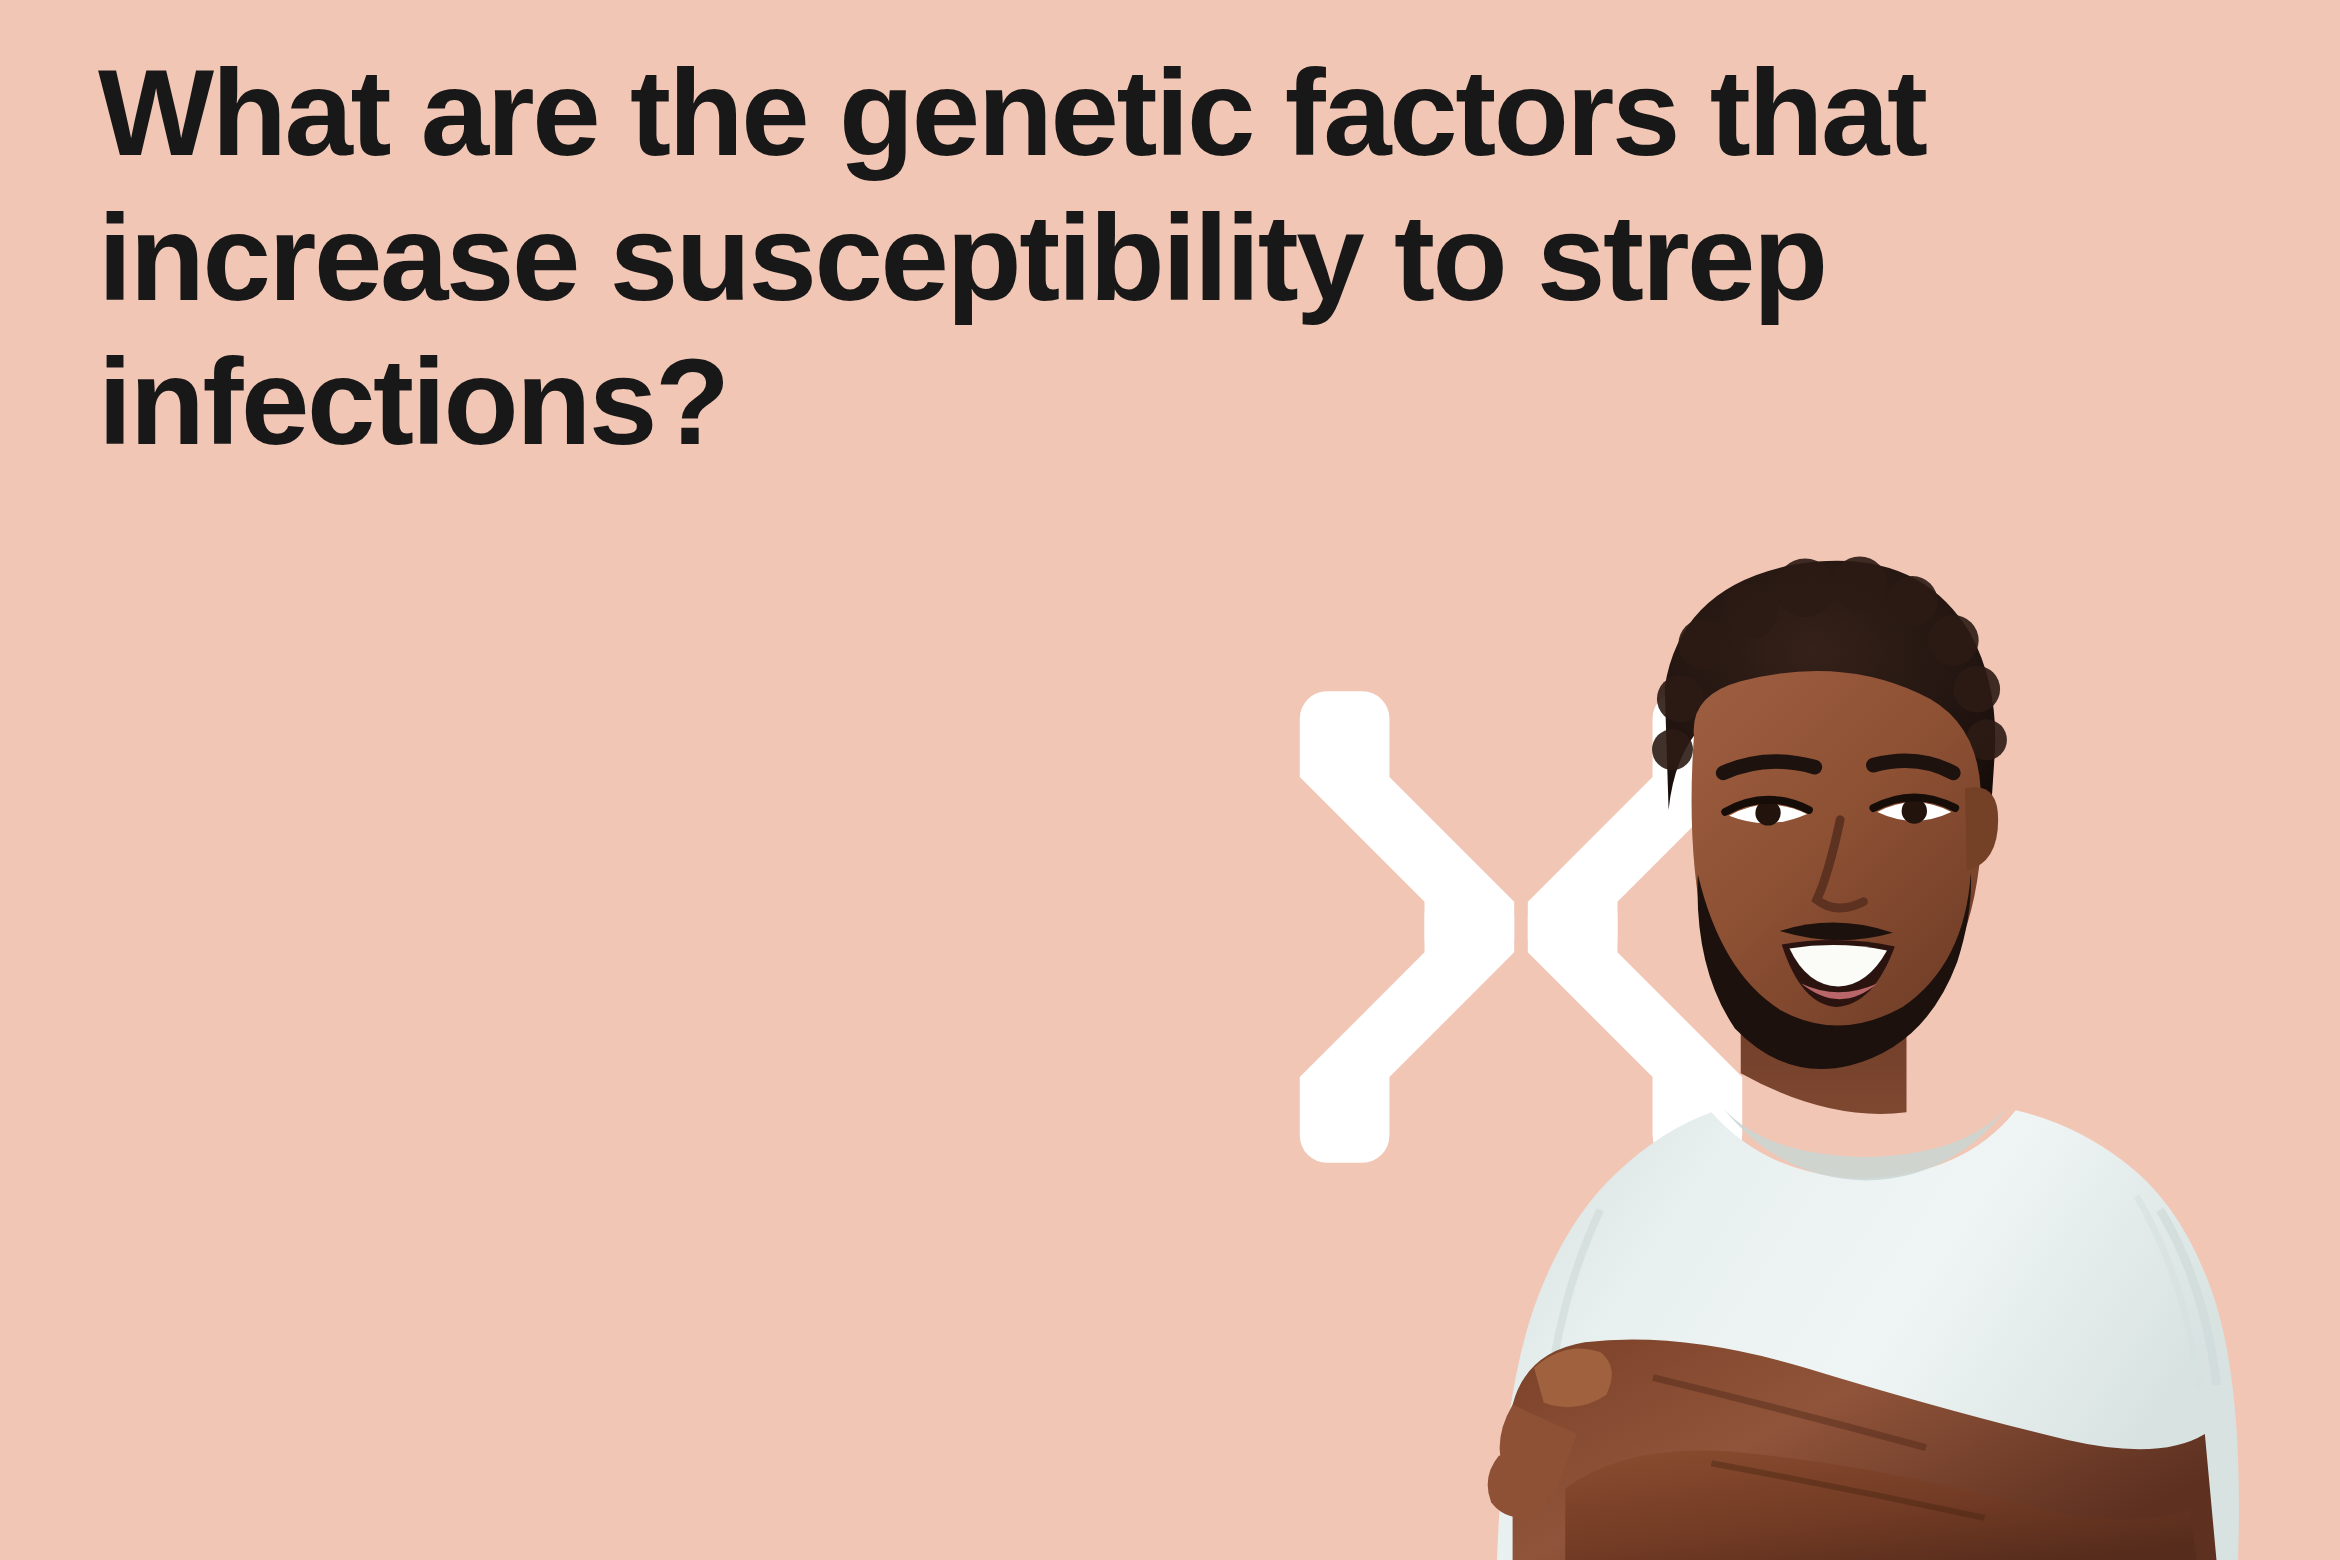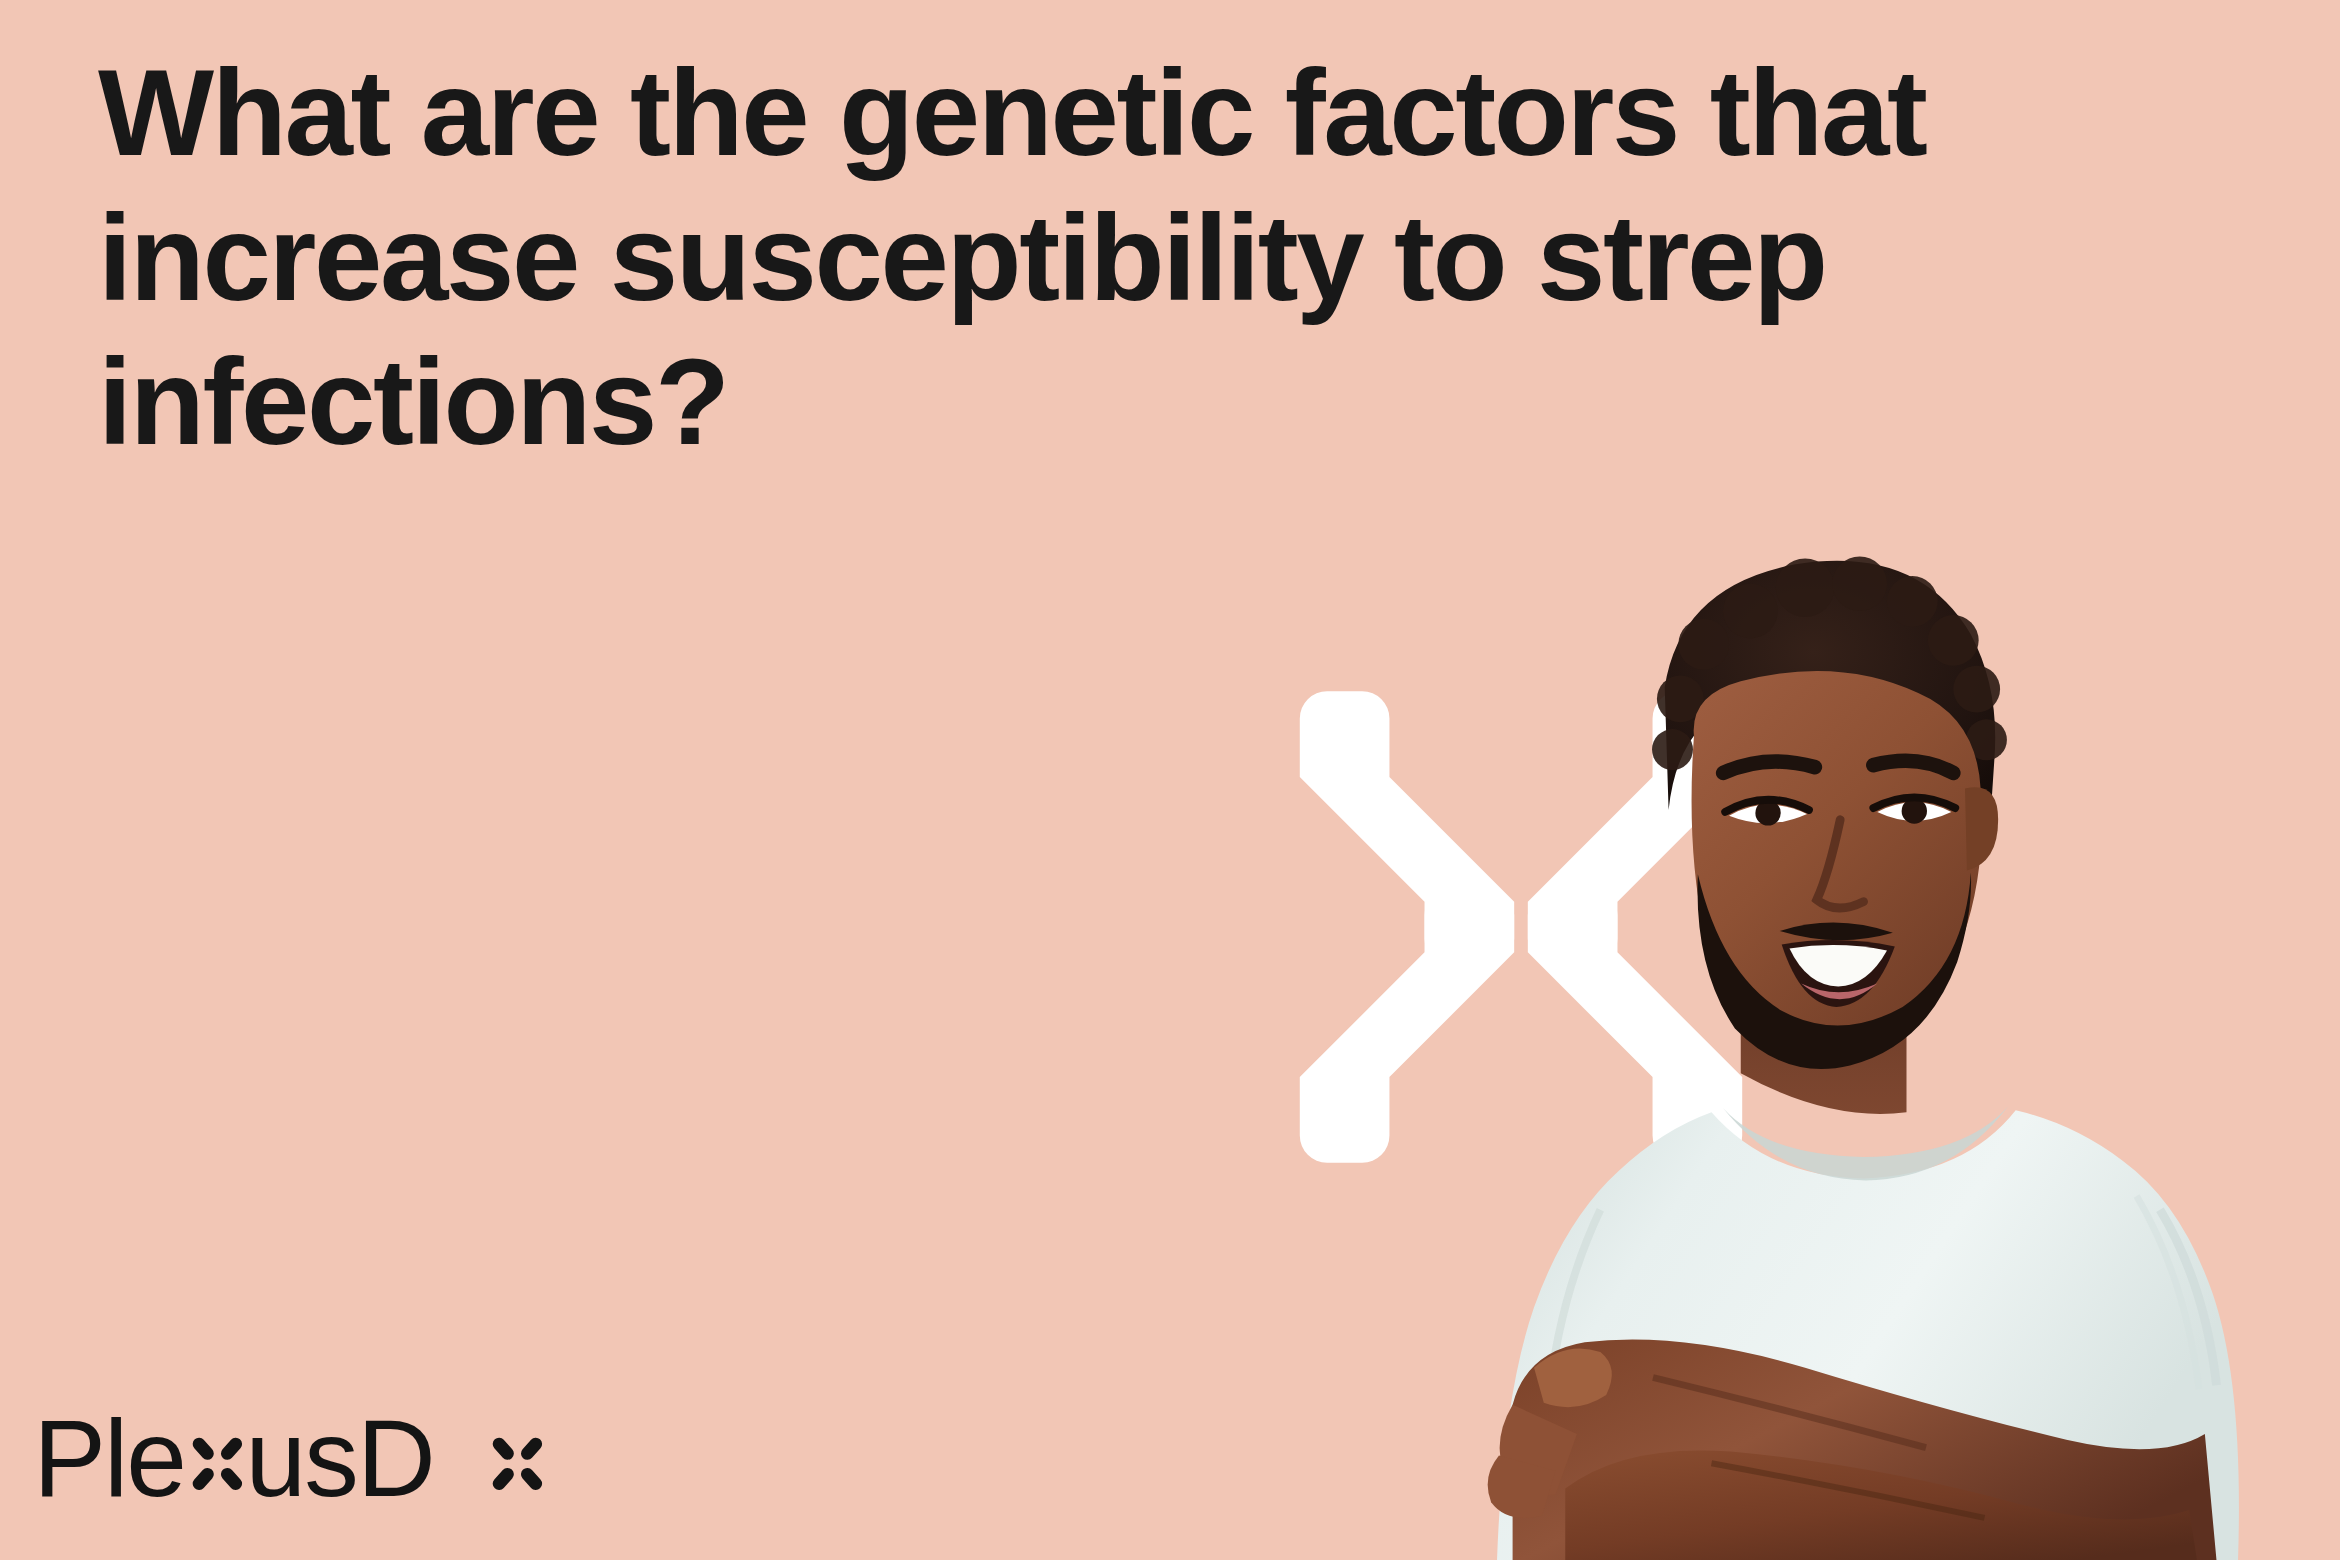--- a/index.html
+++ b/index.html
@@ -277,38 +277,15 @@
         <path d="M 96 900 Q 76 934 86 966 Q 102 996 140 992 L 162 930 Z"></path>
         <path d="M 82 952 Q 64 974 74 1000 Q 90 1022 126 1014 L 140 968 Z"></path>
       </g>
       <path d="M 118 862 Q 150 834 186 846 Q 206 862 192 890 Q 162 910 128 898 Z" fill="#a0613f"></path>
 
       <path d="M 240 872 Q 380 906 520 944" stroke="#4f2919" stroke-width="7" fill="none" opacity="0.45"></path>
       <path d="M 300 960 Q 440 986 580 1016" stroke="#43220f" stroke-width="6" fill="none" opacity="0.4"></path>
     </svg>
   </div>
 
-  <div id="logo">
-    <svg viewBox="0 0 600 116" xmlns="http://www.w3.org/2000/svg">
-
-      <text class="logo-text" x="0" y="96">Ple</text>
-
-      <g fill="#141414">
-        <rect x="168" y="35" width="13" height="26" rx="6.5" transform="rotate(-42 174.5 48)"></rect>
-        <rect x="197" y="35" width="13" height="26" rx="6.5" transform="rotate(42 203.5 48)"></rect>
-        <rect x="168" y="66" width="13" height="26" rx="6.5" transform="rotate(42 174.5 79)"></rect>
-        <rect x="197" y="66" width="13" height="26" rx="6.5" transform="rotate(-42 203.5 79)"></rect>
-      </g>
-
-      <text class="logo-text" x="218" y="96">usD</text>
-
-      <g fill="#141414">
-        <rect x="476" y="35" width="13" height="26" rx="6.5" transform="rotate(-42 482.5 48)"></rect>
-        <rect x="505" y="35" width="13" height="26" rx="6.5" transform="rotate(42 511.5 48)"></rect>
-        <rect x="476" y="66" width="13" height="26" rx="6.5" transform="rotate(42 482.5 79)"></rect>
-        <rect x="505" y="66" width="13" height="26" rx="6.5" transform="rotate(-42 511.5 79)"></rect>
-      </g>
-      <title>PlexusDx</title>
-    </svg>
-  </div>
 
 </div>
 
 
 </body></html>

